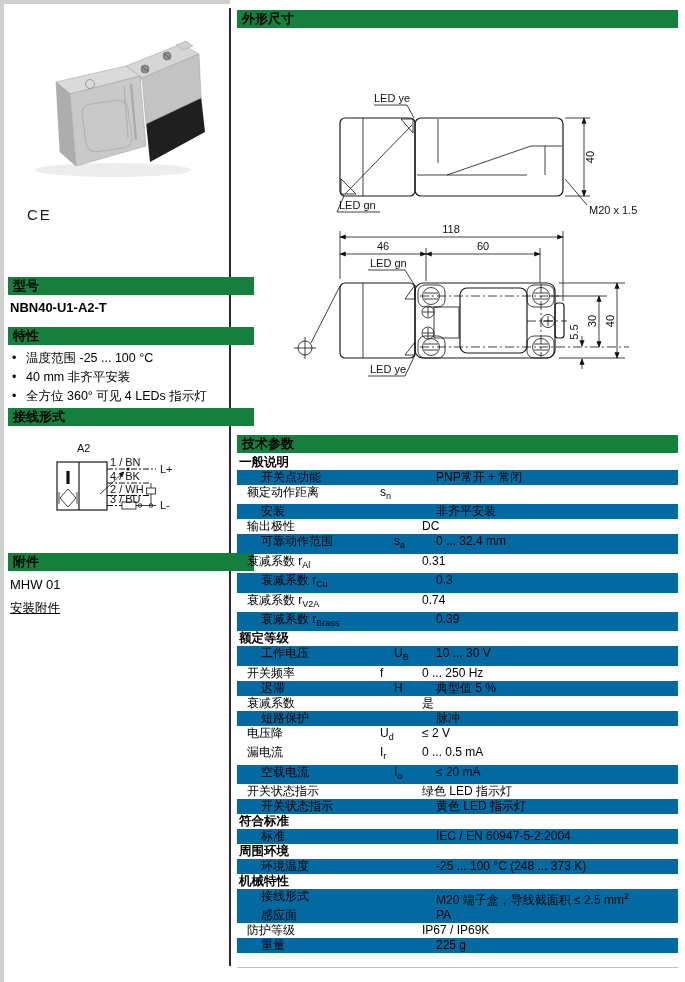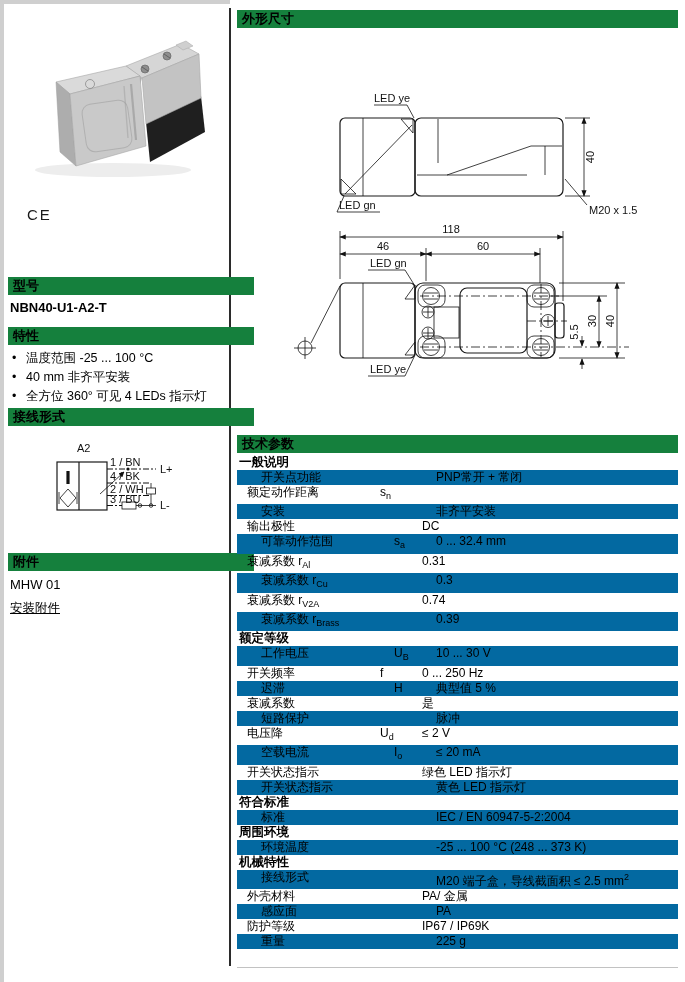--- a/index.html
+++ b/index.html
@@ -324,20 +324,25 @@
     <div class="row shade">
       <div class="c-label">短路保护</div>
       <div class="c-sym"></div>
       <div class="c-val"><span>脉冲</span></div>
     </div>
     <div class="row">
       <div class="c-label">电压降</div>
       <div class="c-sym">U<sub>d</sub></div>
       <div class="c-val"><span>≤ 2 V</span></div>
     </div>
+    <div class="row">
+      <div class="c-label">漏电流</div>
+      <div class="c-sym">I<sub>r</sub></div>
+      <div class="c-val"><span>0 ... 0.5 mA</span></div>
+    </div>
     <div class="row shade">
       <div class="c-label">空载电流</div>
       <div class="c-sym">I<sub>o</sub></div>
       <div class="c-val"><span>≤ 20 mA</span></div>
     </div>
     <div class="row">
       <div class="c-label">开关状态指示</div>
       <div class="c-sym"></div>
       <div class="c-val"><span>绿色 LED 指示灯</span></div>
     </div>
@@ -357,25 +362,20 @@
       <div class="c-label">环境温度</div>
       <div class="c-sym"></div>
       <div class="c-val"><span>-25 ... 100 °C (248 ... 373 K)</span></div>
     </div>
     <div class="sec">机械特性</div>
     <div class="row shade">
       <div class="c-label">接线形式</div>
       <div class="c-sym"></div>
       <div class="c-val"><span>M20 端子盒，导线截面积 ≤ 2.5 mm<sup>2</sup></span></div>
     </div>
-    <div class="row">
-      <div class="c-label">外壳材料</div>
-      <div class="c-sym"></div>
-      <div class="c-val"><span>PA/ 金属</span></div>
-    </div>
     <div class="row shade">
       <div class="c-label">感应面</div>
       <div class="c-sym"></div>
       <div class="c-val"><span>PA</span></div>
     </div>
     <div class="row">
       <div class="c-label">防护等级</div>
       <div class="c-sym"></div>
       <div class="c-val"><span>IP67 / IP69K</span></div>
     </div>

